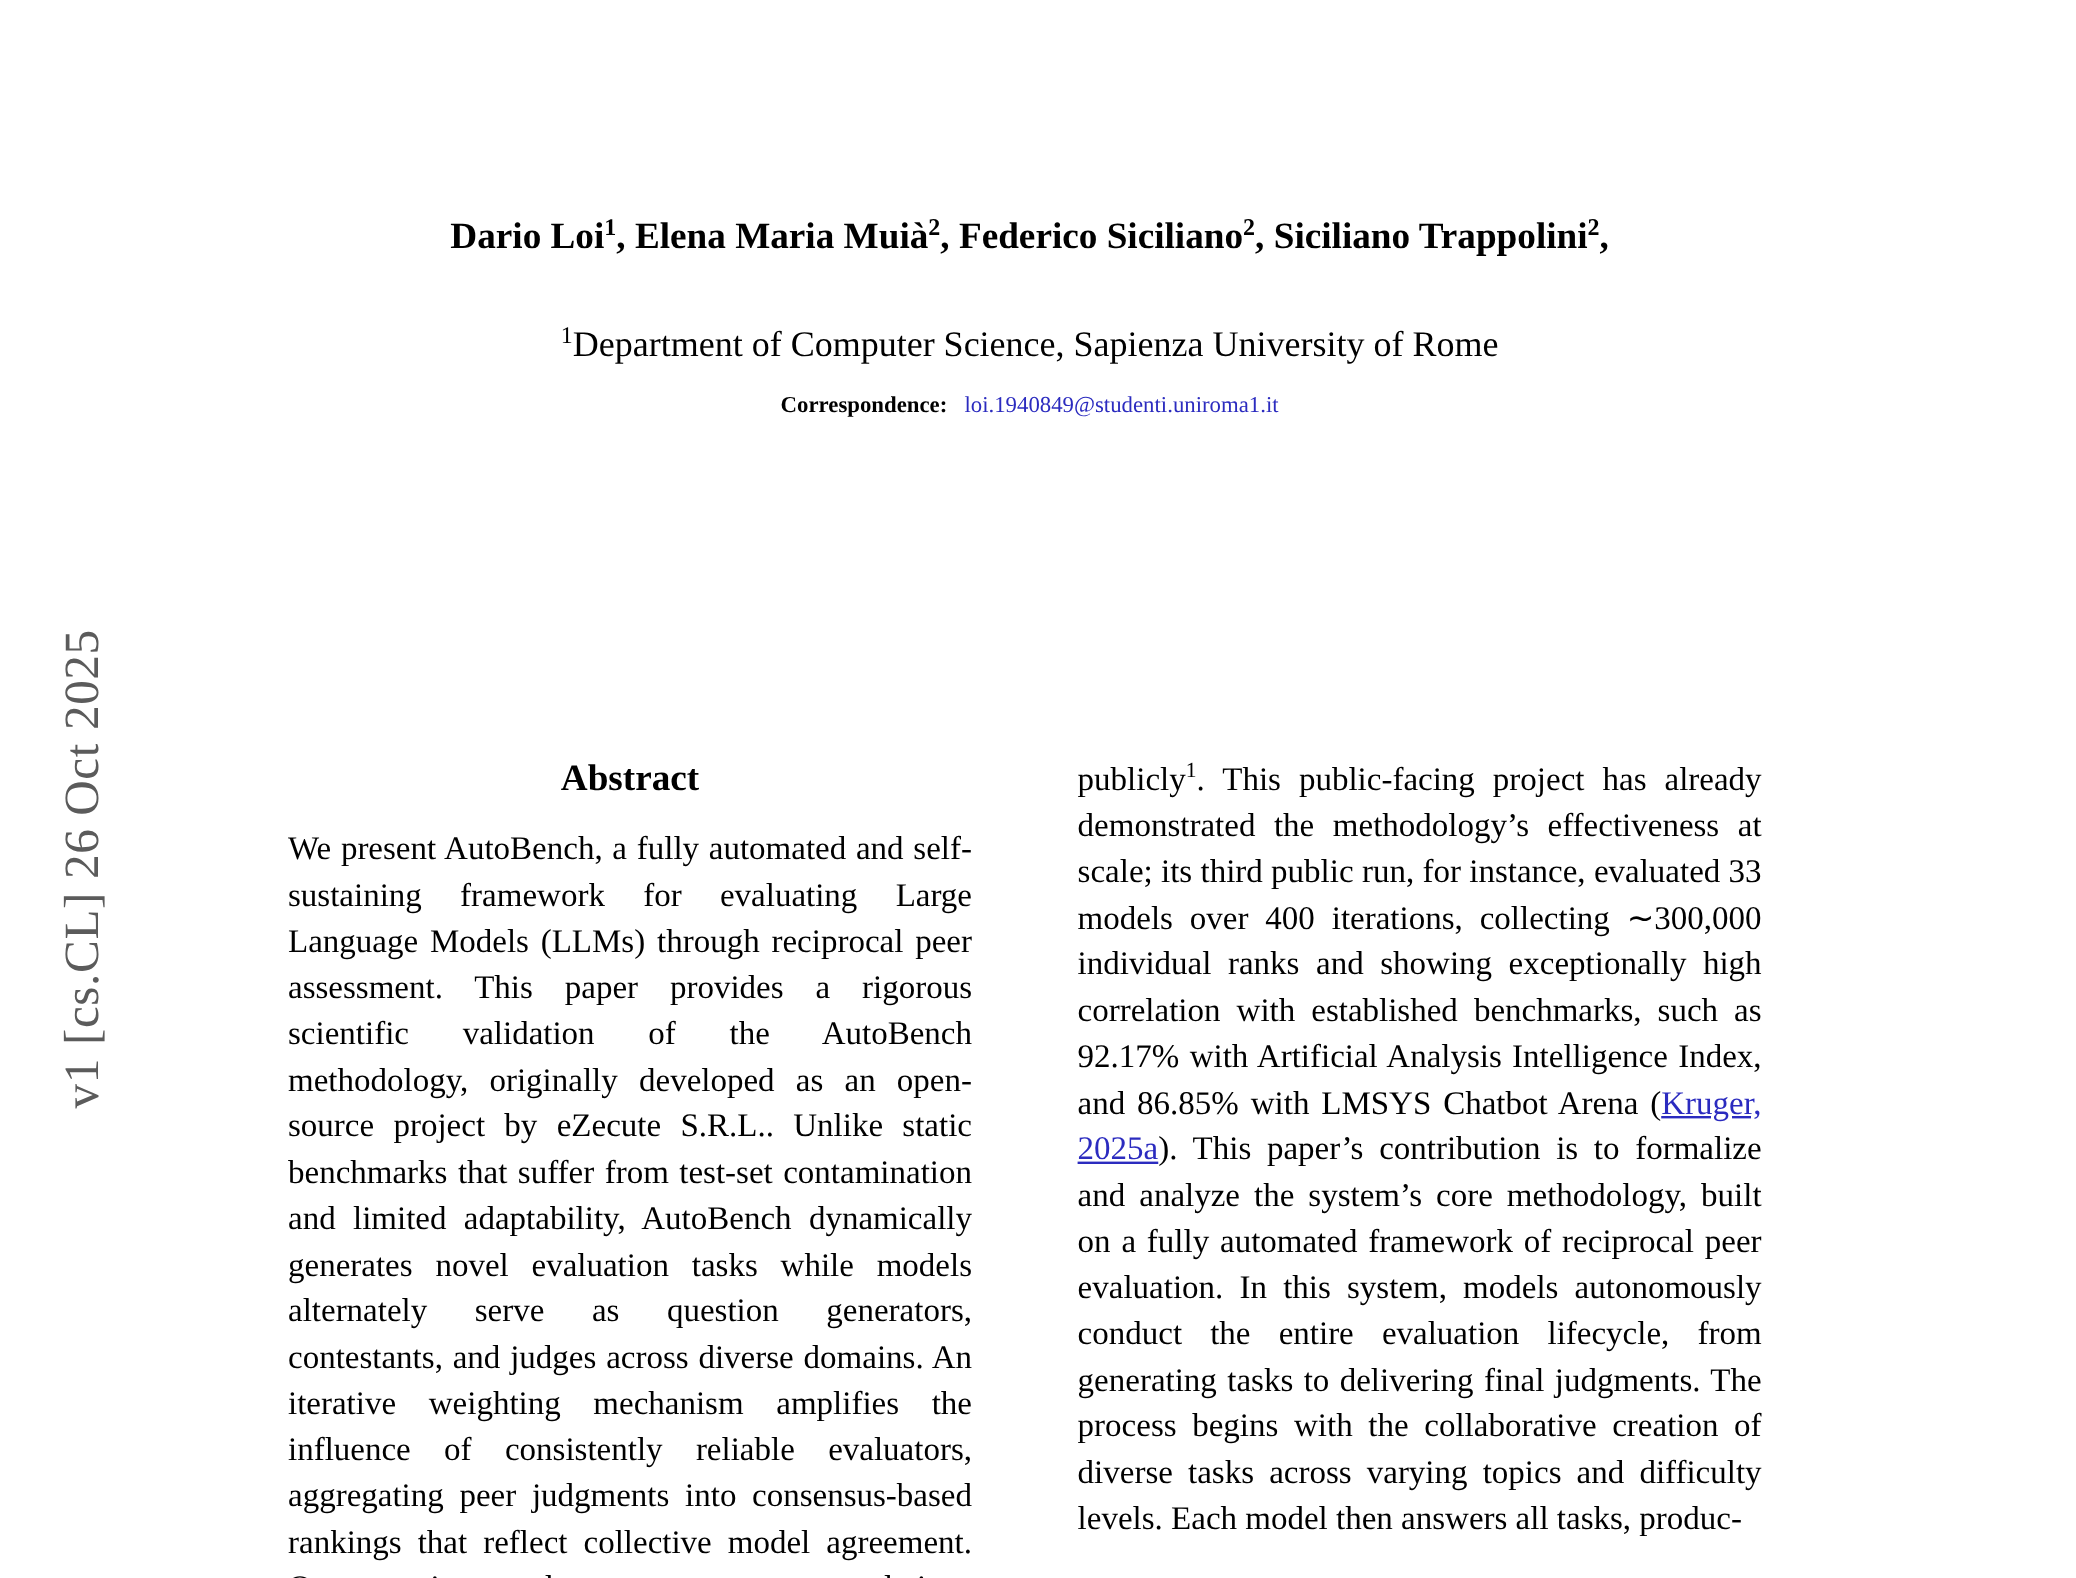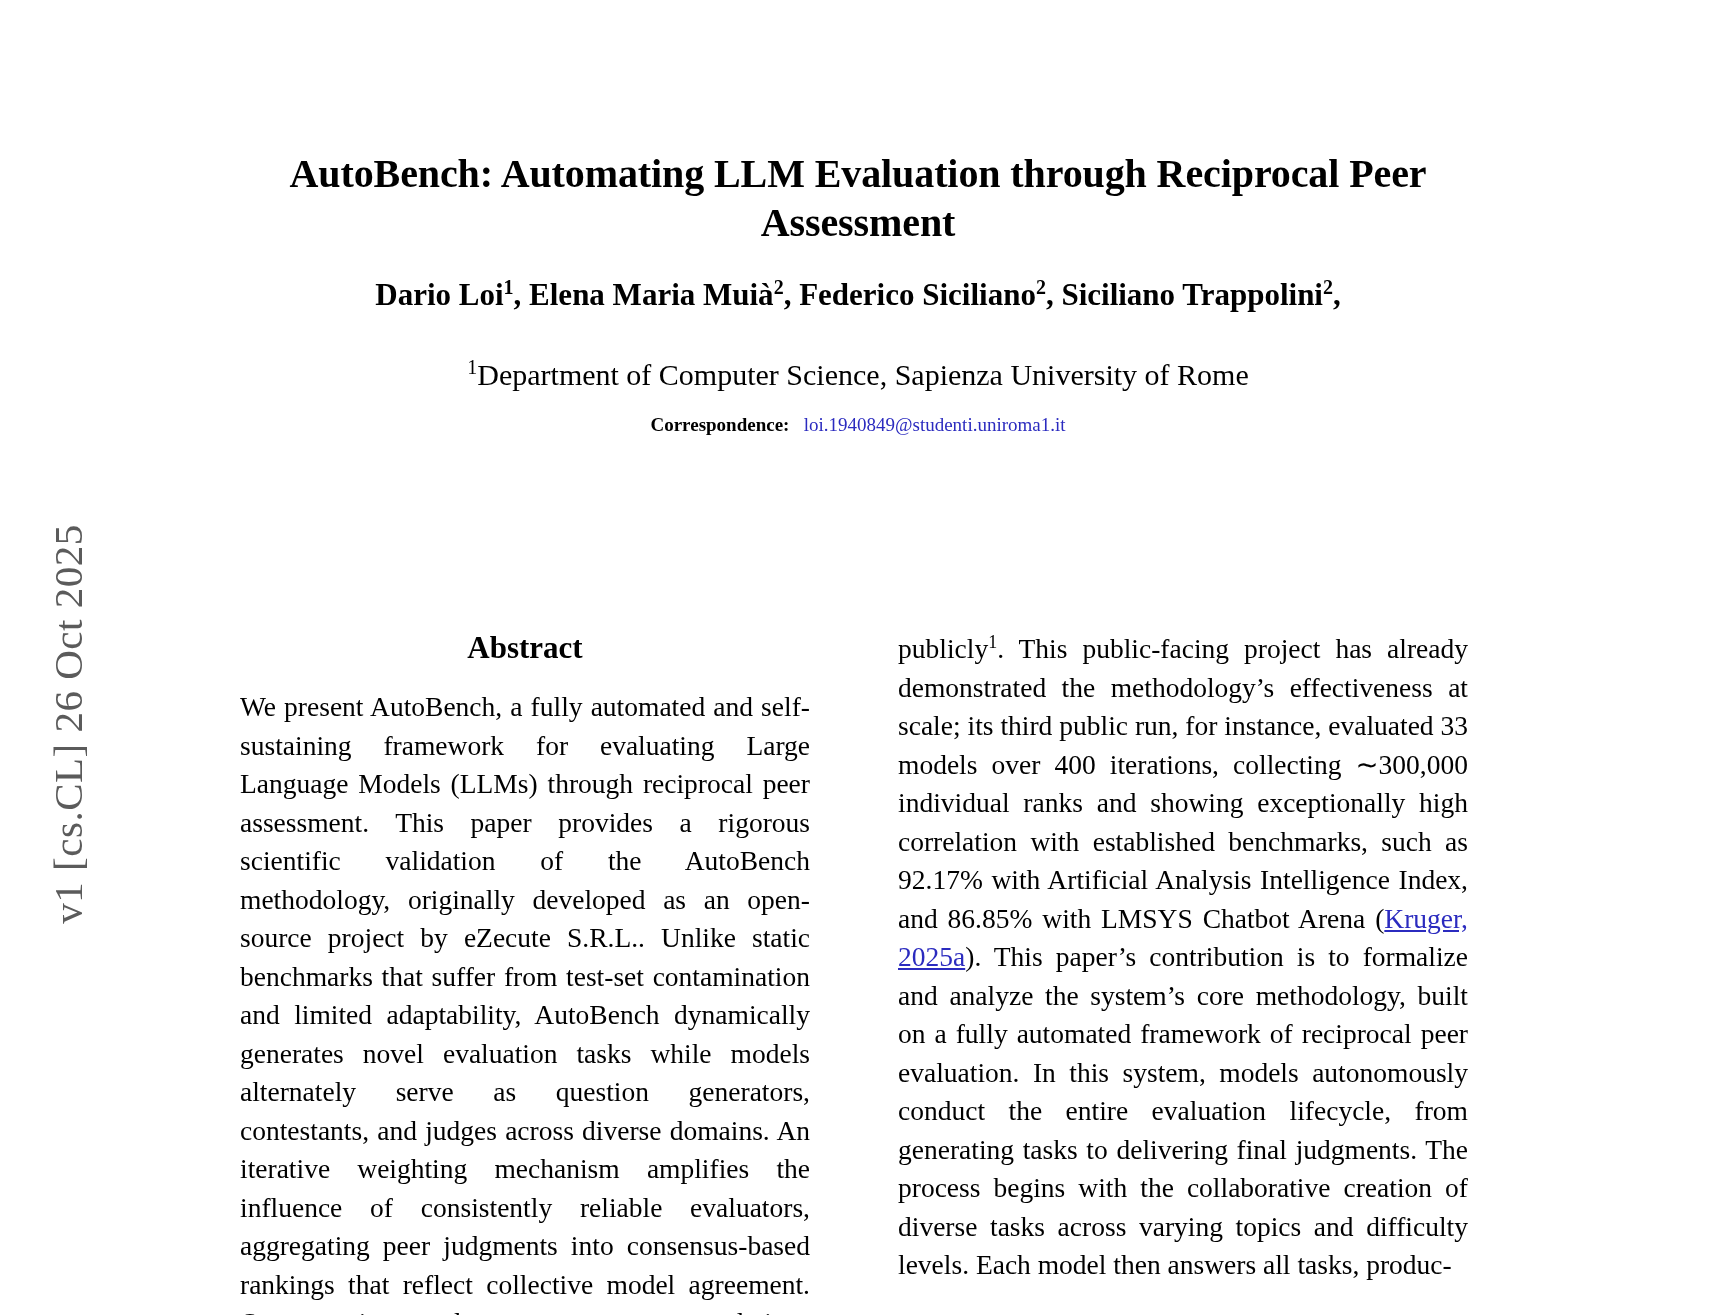--- a/index.html
+++ b/index.html
@@ -62,21 +62,21 @@
     line-height: 1.34;
   }
   .authors sup {
     font-size: 20px;
     font-weight: bold;
     vertical-align: super;
     line-height: 0;
   }
 
   .affiliations {
-    margin-top: 40px;
+    margin-top: 50px;
     font-size: 30px;
     line-height: 1.30;
   }
   .affiliations sup {
     font-size: 20px;
     vertical-align: super;
     line-height: 0;
   }
 
   .correspondence {
@@ -136,21 +136,20 @@
 </style>
 </head>
 <body>
 
 <div class="page">
 
   <div class="arxiv-stamp">v1  [cs.CL]  26 Oct 2025</div>
 
   <div class="title-block">
 
-    <h1 class="paper-title">AutoBench: Automating LLM Evaluation through Reciprocal Peer Assessment</h1>
 
     <div class="authors">
       <div><span>Dario Loi</span><sup>1</sup><span>, </span><span>Elena Maria Muià</span><sup>2</sup><span>, </span><span>Federico Siciliano</span><sup>2</sup><span>, </span><span>Siciliano Trappolini</span><sup>2</sup><span>,</span></div>
     </div>
 
     <div class="affiliations">
       <div><sup>1</sup><span>Department of Computer Science, Sapienza University of Rome</span></div>
     </div>
 
     <div class="correspondence">

